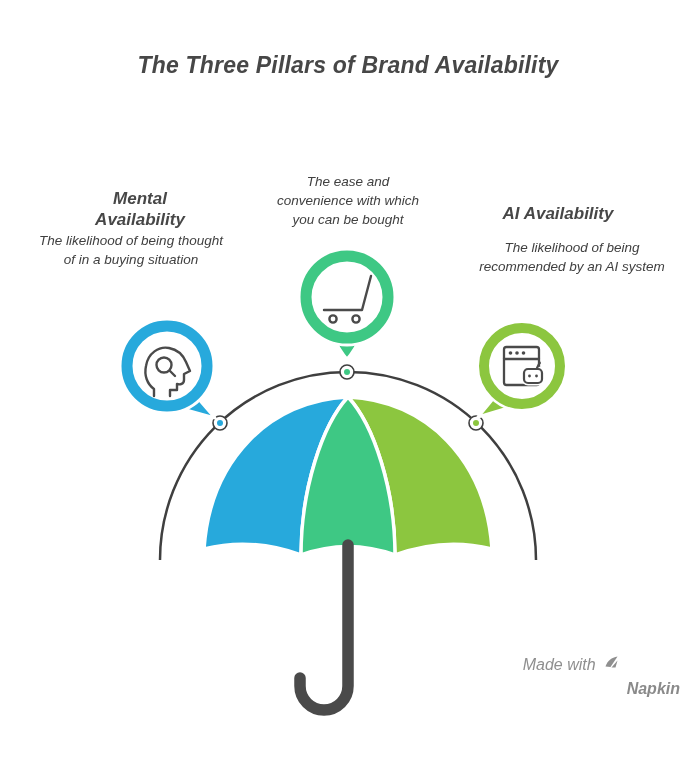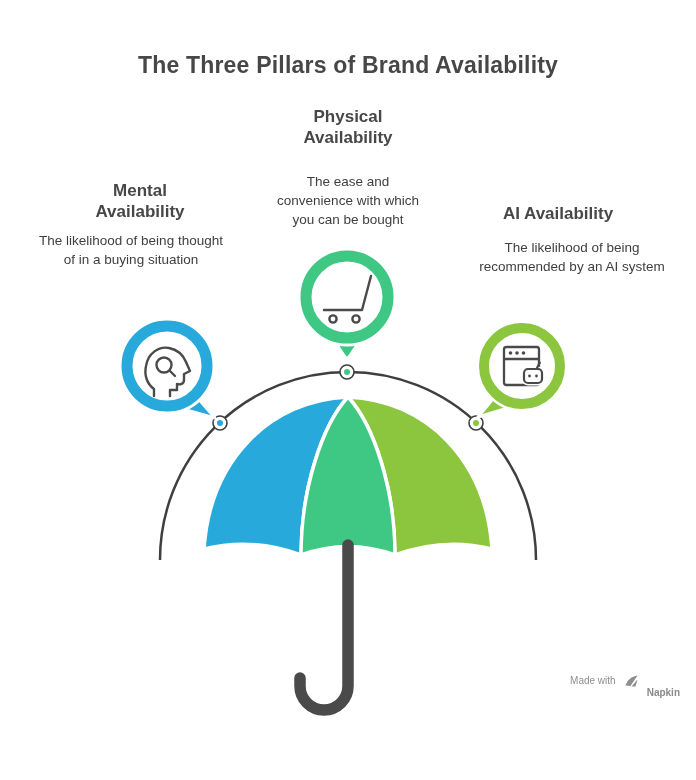--- a/index.html
+++ b/index.html
@@ -1,52 +1,51 @@
 <!DOCTYPE html>
 <html><head>
 <meta charset="utf-8">
 <style>
   html,body{margin:0;padding:0;}
   .canvas{
     position:relative;width:696px;height:716px;background:#ffffff;
-    font-family:"Liberation Sans",sans-serif;overflow:hidden;
+    font-family:"Liberation Sans",sans-serif;overflow:hidden;font-style:italic;
   }
   .title{
     position:absolute;top:52px;left:0;width:696px;text-align:center;
     font-size:23px;font-weight:bold;color:#474747;letter-spacing:.2px;
   }
   .pillar-heading{
     position:absolute;text-align:center;font-size:17px;font-weight:bold;
     color:#474747;line-height:21px;
   }
   .pillar-desc{
     position:absolute;text-align:center;font-size:13.5px;color:#404040;
     line-height:19px;
   }
   .heading-physical{top:106px;left:283px;width:130px;}
   .desc-physical{top:172px;left:269px;width:158px;}
-  .heading-mental{top:180px;left:80px;width:120px;}
+  .heading-mental{top:188px;left:80px;width:120px;}
   .desc-mental{top:231px;left:36px;width:190px;}
   .heading-ai{top:203px;left:468px;width:180px;}
   .desc-ai{top:238px;left:477px;width:190px;}
   .figure{position:absolute;top:0;left:0;}
   .watermark{
-    position:absolute;right:16px;bottom:18px;display:flex;align-items:center;
-    gap:9px;font-size:10px;color:#8f8f8f;
+    position:absolute;right:16px;bottom:18px;display:flex;align-items:flex-start;
+    gap:9px;font-size:16px;color:#8f8f8f;
   }
   .watermark .brand{font-weight:bold;color:#8a8a8a;margin-top:24px;}
 </style>
 </head>
 <body>
 
 <div class="canvas">
 
   <div class="title">The Three Pillars of Brand Availability</div>
 
-  <div class="pillar-heading heading-physical">Physical Availability</div>
   <div class="pillar-desc desc-physical">The ease and convenience with which you can be bought</div>
 
   <div class="pillar-heading heading-mental">Mental Availability</div>
   <div class="pillar-desc desc-mental">The likelihood of being thought of in a buying situation</div>
 
   <div class="pillar-heading heading-ai">AI Availability</div>
   <div class="pillar-desc desc-ai">The likelihood of being recommended by an AI system</div>
 
   <svg class="figure" width="696" height="780" viewBox="0 0 696 780">
 

